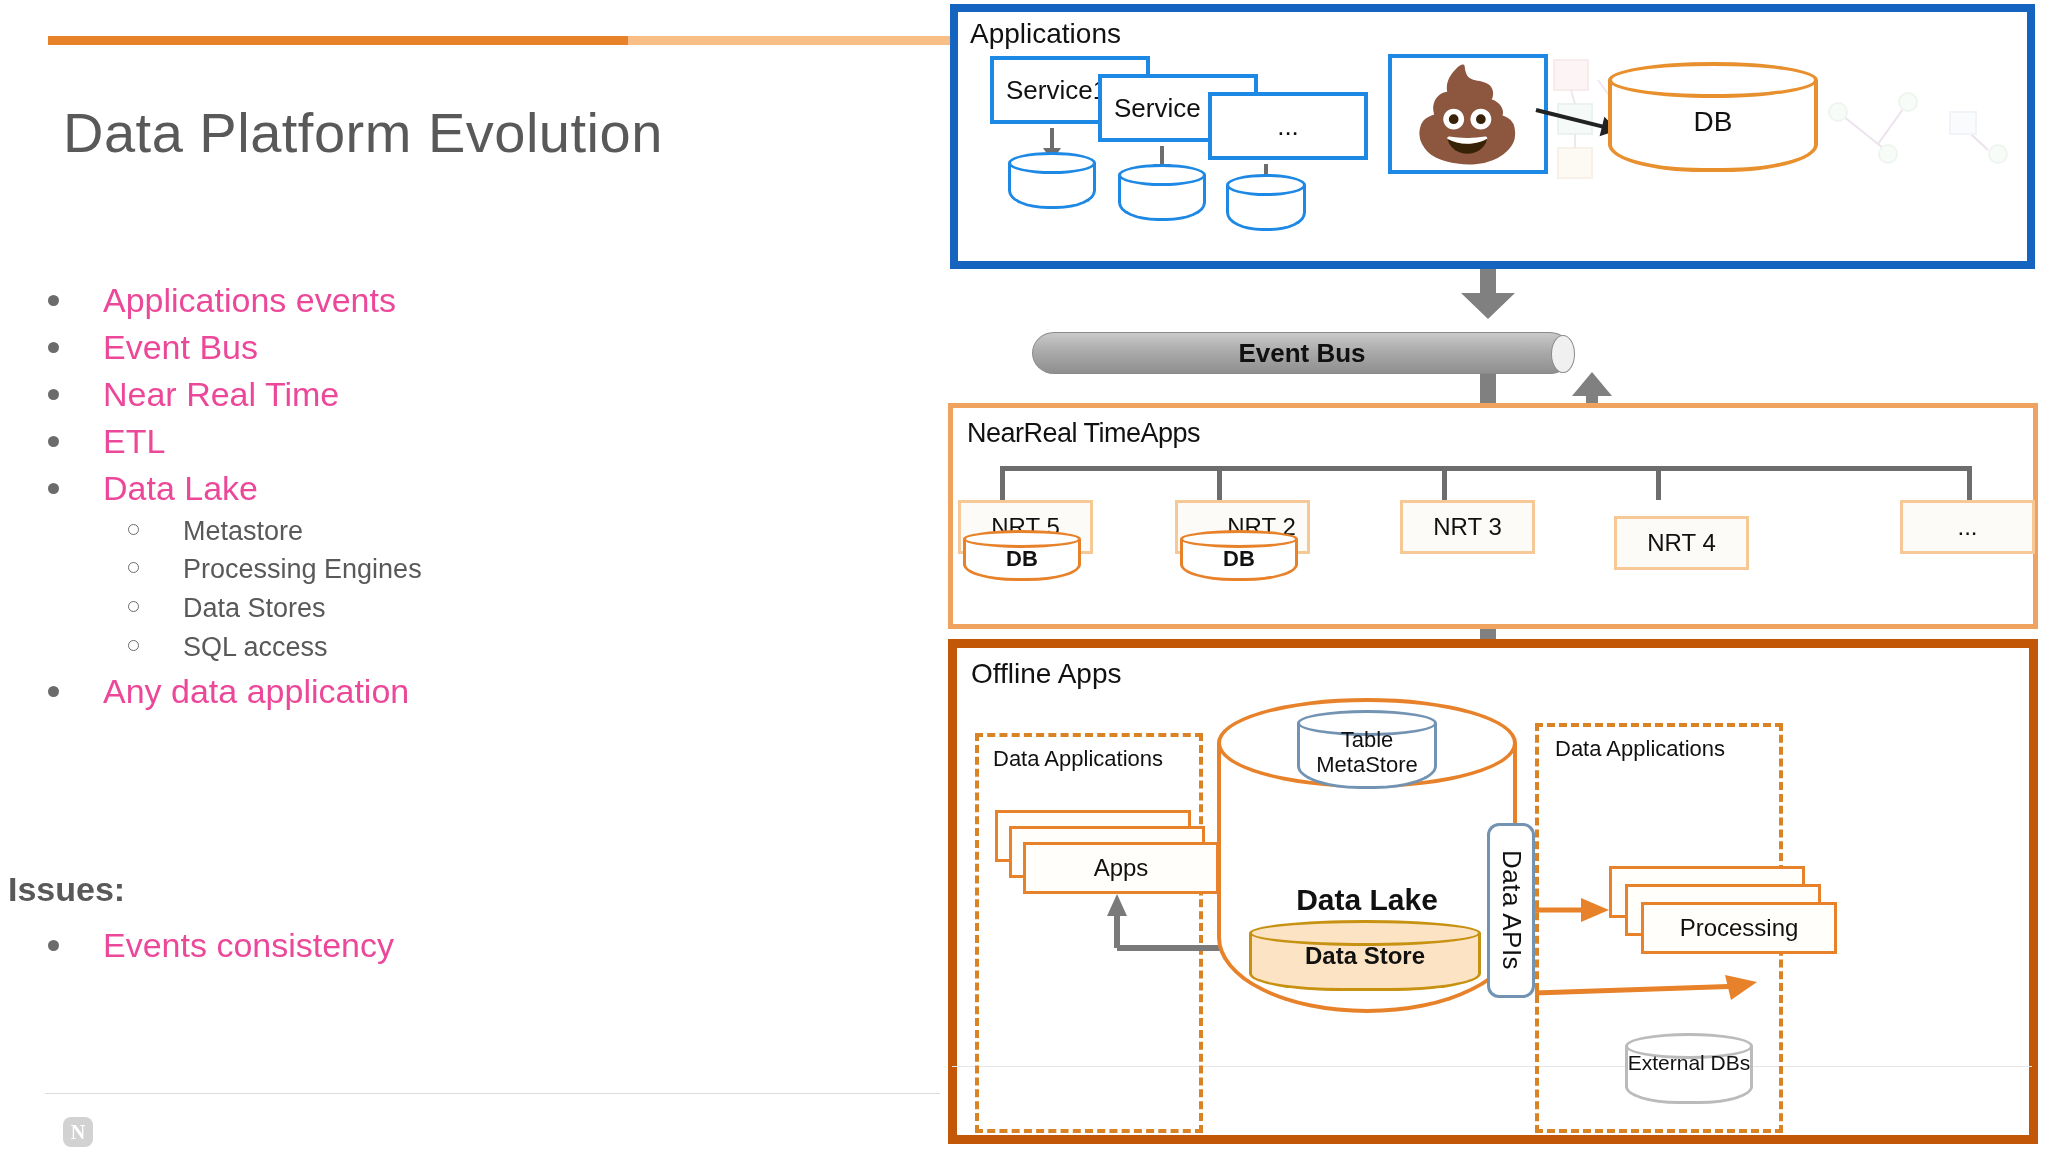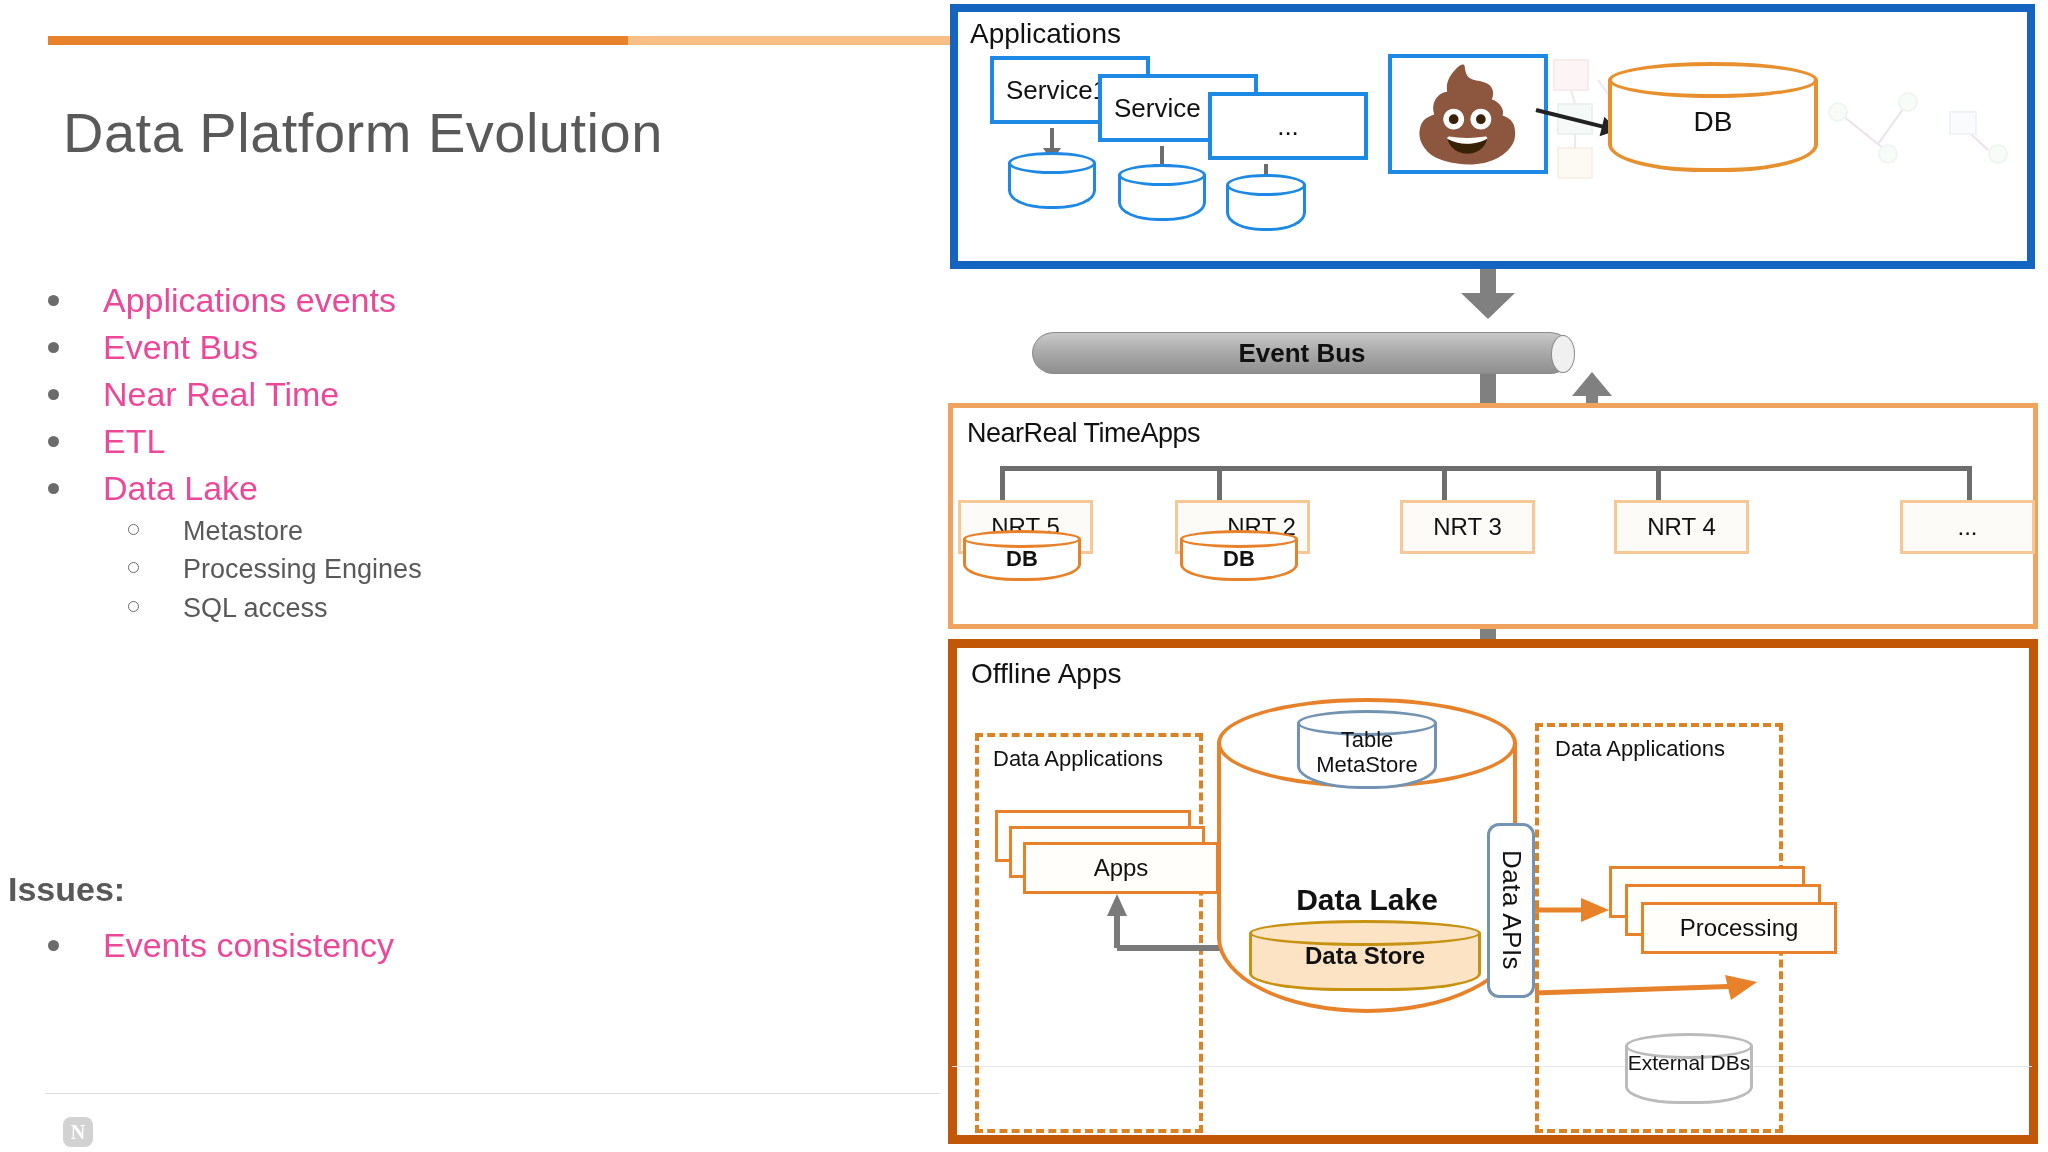--- a/index.html
+++ b/index.html
@@ -212,21 +212,29 @@
     <div class="b-row l2">
       <span class="bullet"></span>
       <span class="btext">Metastore</span>
     </div>
     <div class="b-row l2">
       <span class="bullet"></span>
       <span class="btext">Processing Engines</span>
     </div>
     <div class="b-row l2">
       <span class="bullet"></span>
+      <span class="btext">Data Stores</span>
+    </div>
+    <div class="b-row l2">
+      <span class="bullet"></span>
       <span class="btext">SQL access</span>
+    </div>
+    <div class="b-row l1">
+      <span class="bullet"></span>
+      <span class="btext">Any data application</span>
     </div>
   </div>
 
   <div class="issues-label">Issues:</div>
   <div class="issues-list">
     <div class="b-row l1">
       <span class="bullet"></span>
       <span class="btext">Events consistency</span>
     </div>
   </div>
@@ -314,21 +322,21 @@
     <div class="nrt-tree-h"></div>
     <div class="nrt-stem" style="left:60px;"></div>
     <div class="nrt-stem" style="left:277px;"></div>
     <div class="nrt-stem" style="left:502px;"></div>
     <div class="nrt-stem" style="left:716px;"></div>
     <div class="nrt-stem" style="left:1027px;"></div>
 
     <div class="nrt-card" style="left:18px;">NRT 5</div>
     <div class="nrt-card" style="left:235px;padding-left:38px;">NRT 2</div>
     <div class="nrt-card" style="left:460px;">NRT 3</div>
-    <div class="nrt-card" style="left:674px;">NRT 4</div>
+    <div class="nrt-card" style="left:674px;margin-top:16px;">NRT 4</div>
     <div class="nrt-card" style="left:960px;">...</div>
 
     <div class="nrt-db" style="left:23px;">
       <div class="body"></div>
         <div class="top"></div>
       <div class="lbl">DB</div>
     </div>
     <div class="nrt-db" style="left:240px;">
       <div class="body"></div>
         <div class="top"></div>

